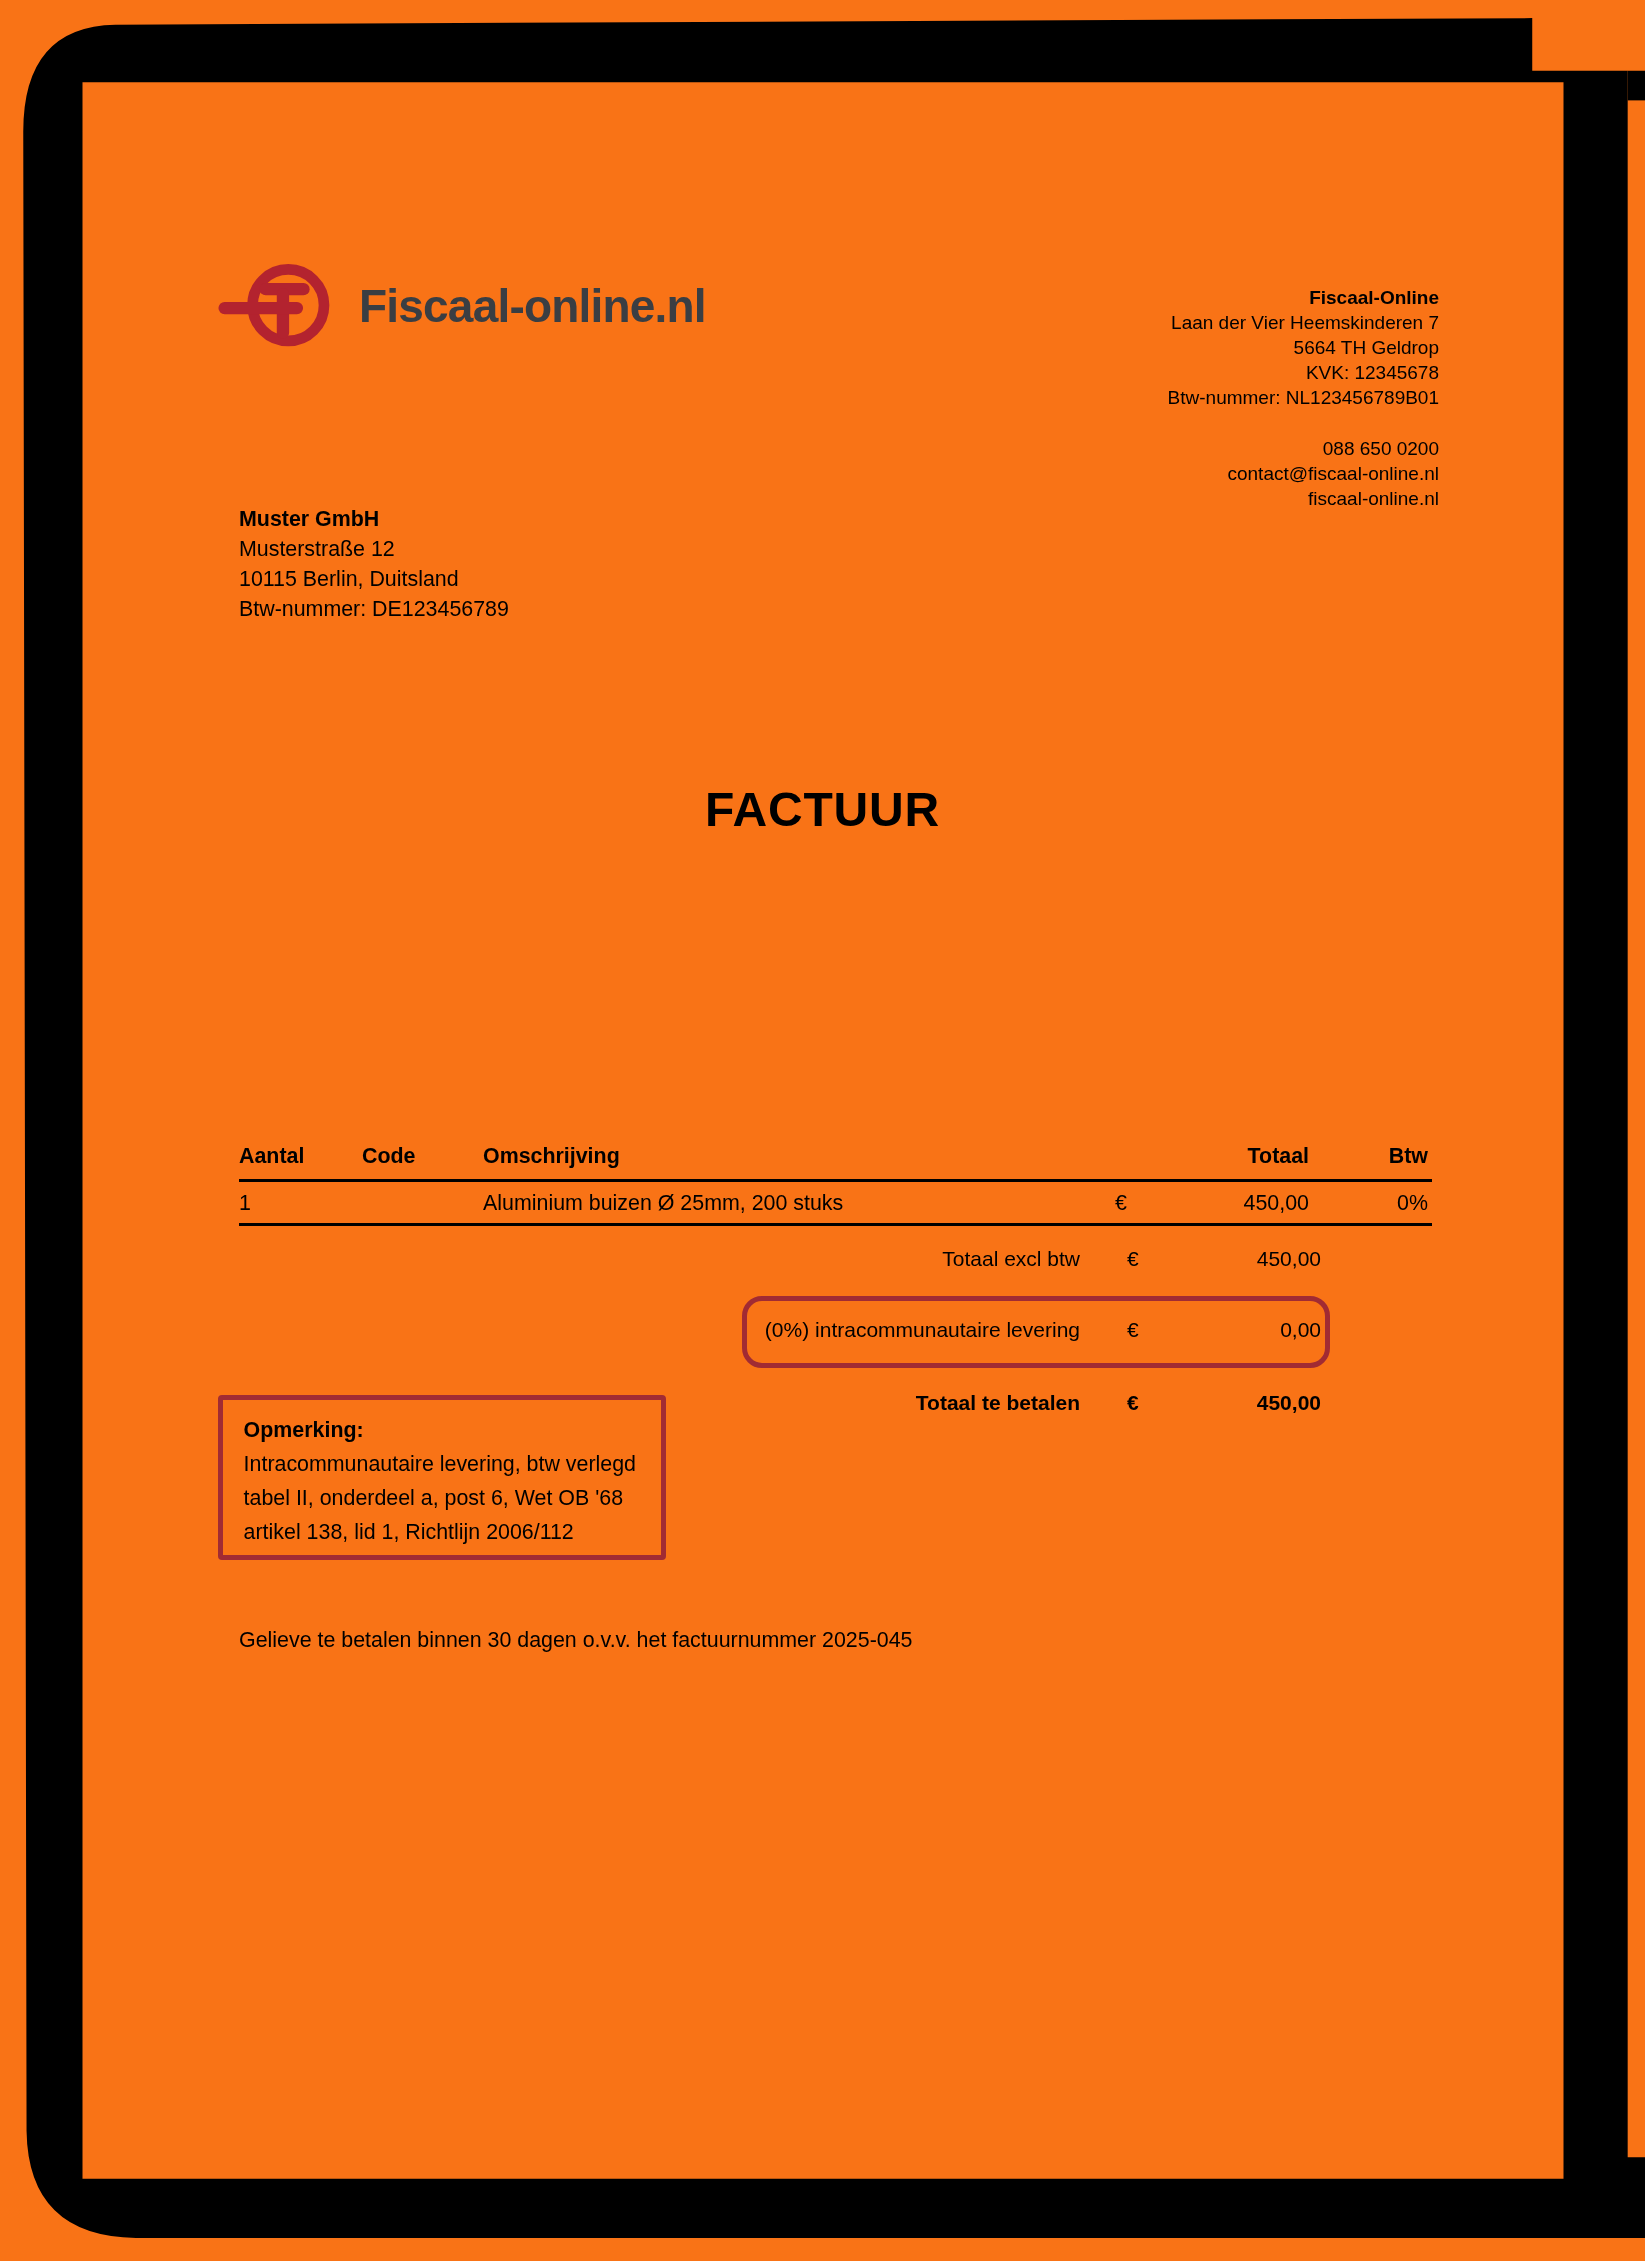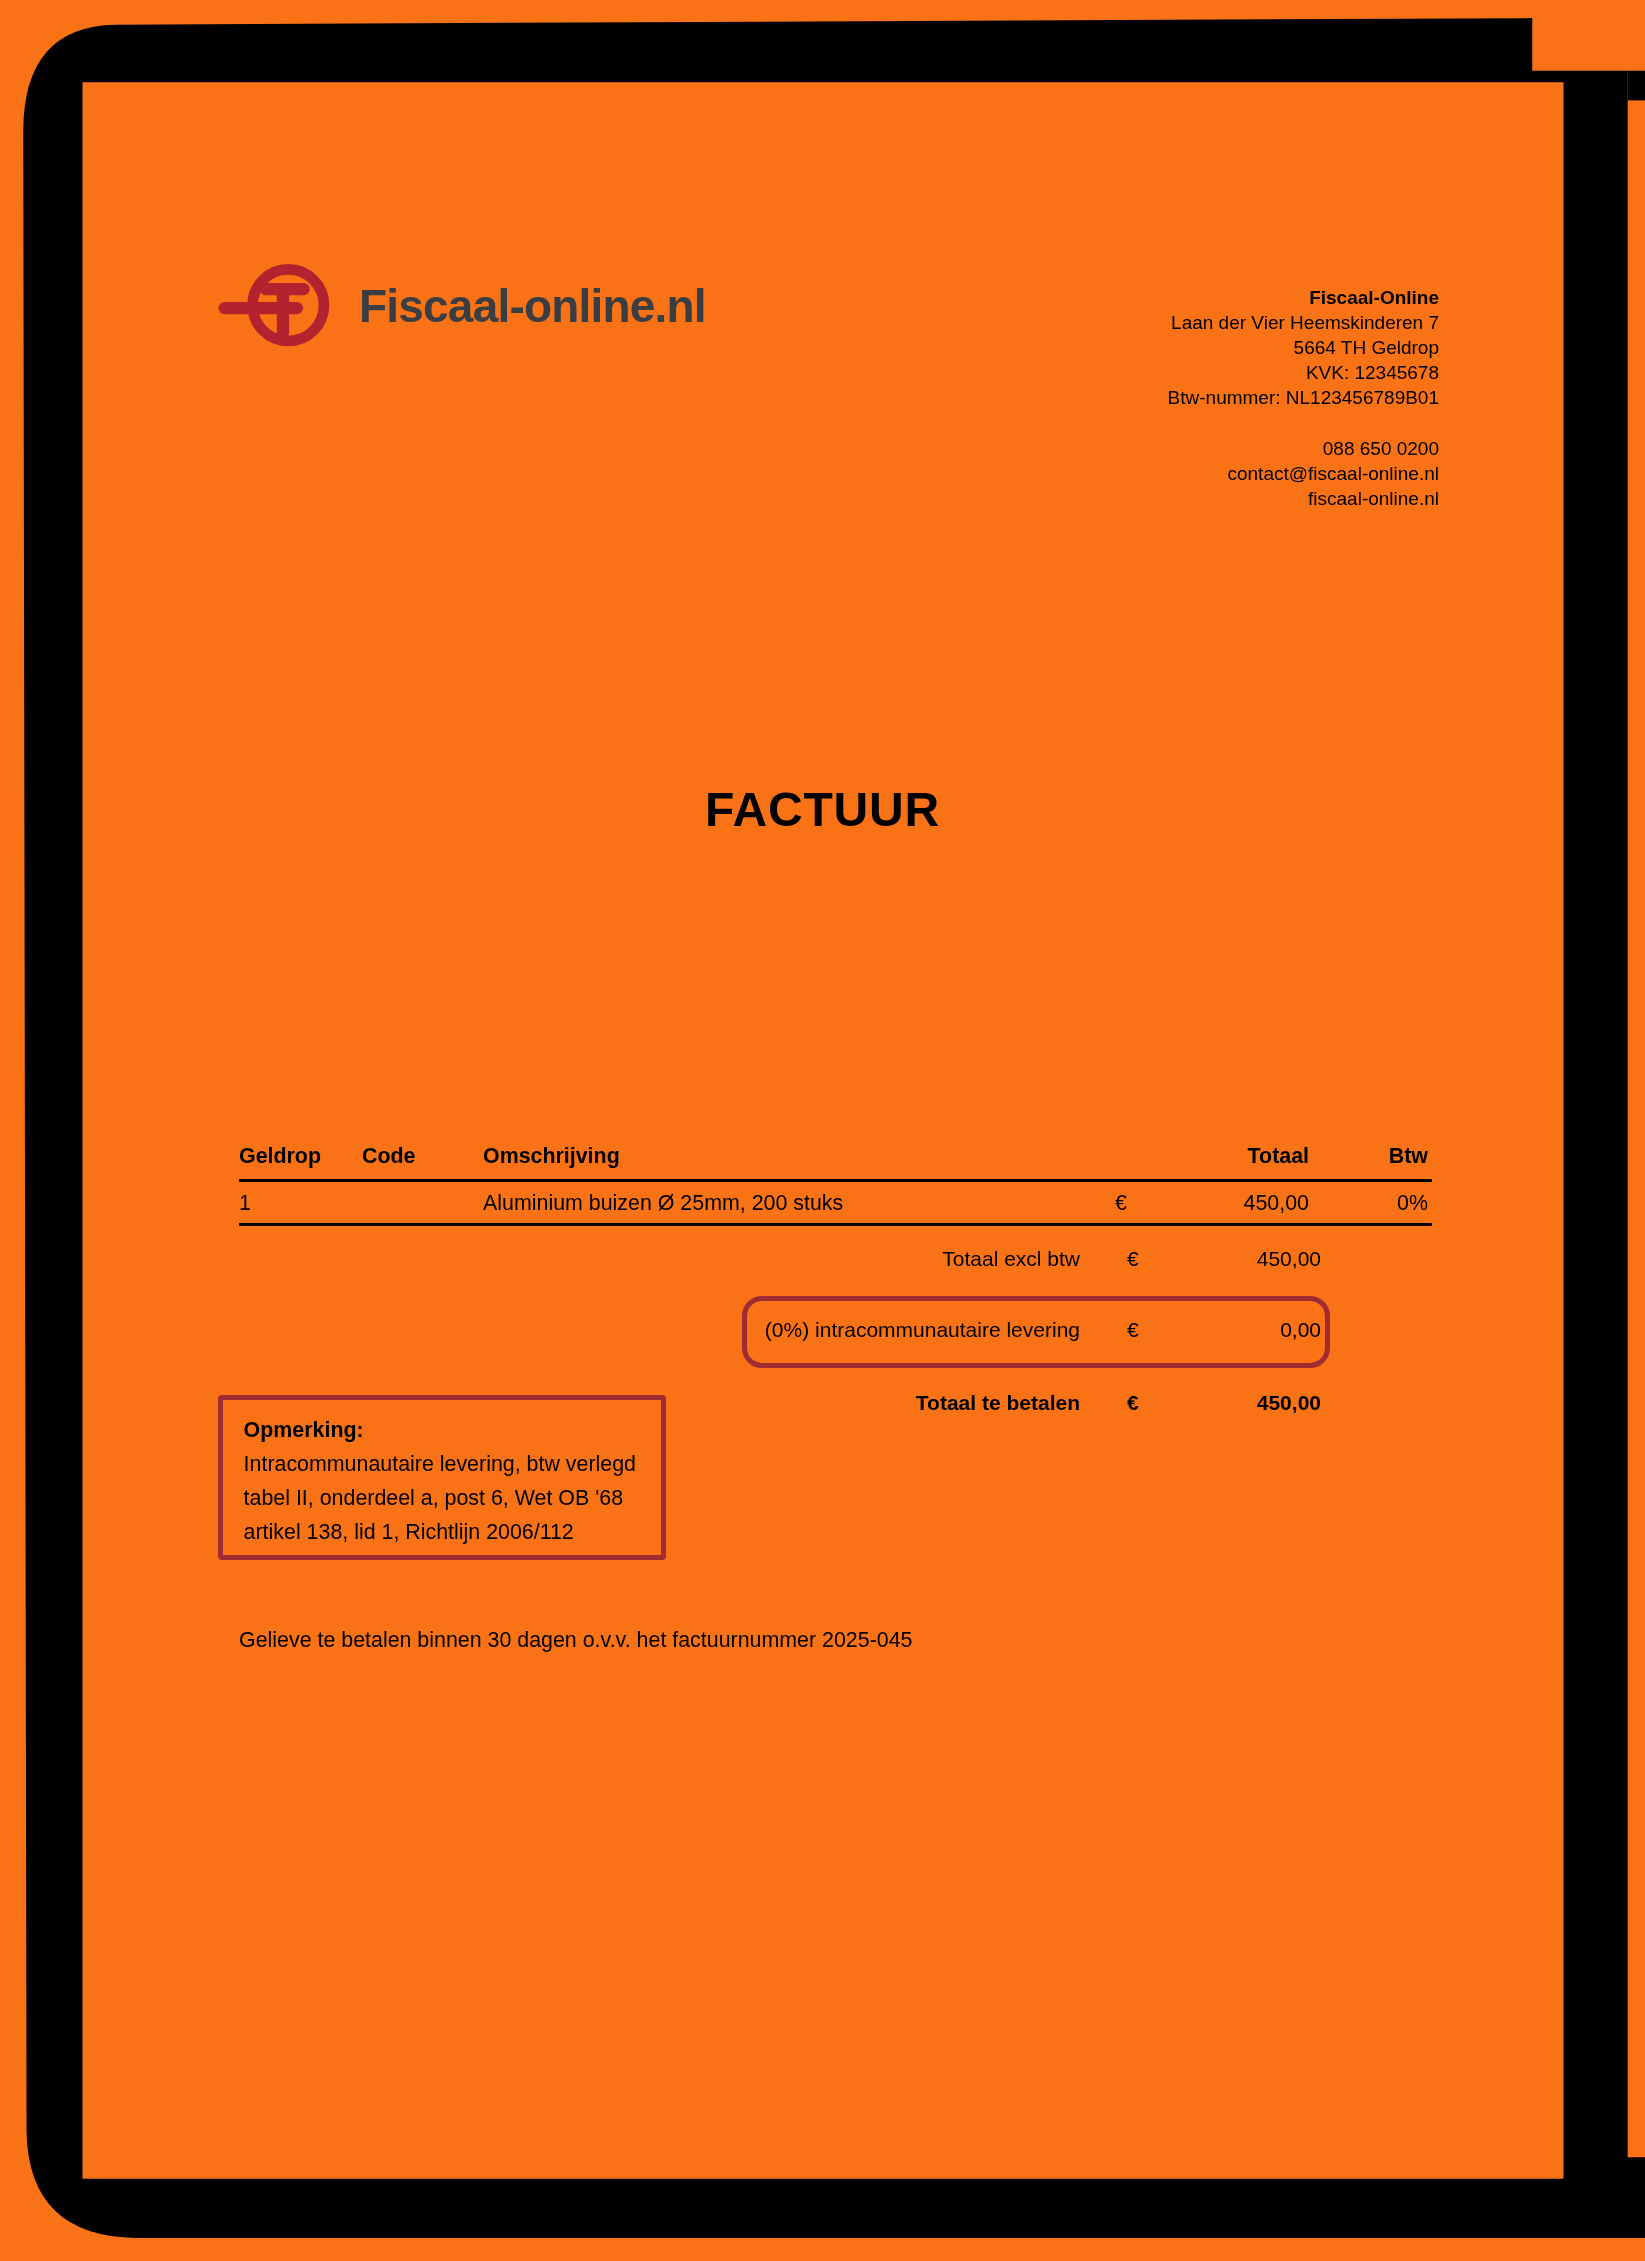--- a/index.html
+++ b/index.html
@@ -89,27 +89,33 @@
     <div>Laan der Vier Heemskinderen 7</div>
     <div>5664 TH Geldrop</div>
     <div>KVK: 12345678</div>
     <div>Btw-nummer: NL123456789B01</div>
     <div class="spacer"></div>
     <div>088 650 0200</div>
     <div>contact@fiscaal-online.nl</div>
     <div>fiscaal-online.nl</div>
   </div>
 
+  <div class="recipient">
+    <div class="name">Muster GmbH</div>
+    <div>Musterstraße 12</div>
+    <div>10115 Berlin, Duitsland</div>
+    <div>Btw-nummer: DE123456789</div>
+  </div>
 
   <div class="title abs">FACTUUR</div>
 
 
   <div class="table">
     <div class="hdr">
-      <span class="c-aantal">Geldrop</span>
+      <span class="c-aantal">Aantal</span>
       <span class="c-code">Code</span>
       <span class="c-oms">Omschrijving</span>
       <span class="c-totaal">Totaal</span>
       <span class="c-btw">Btw</span>
     </div>
     <div class="rule rule1"></div>
     <div class="row">
       <span class="c-aantal">1</span>
       <span class="c-code"></span>
       <span class="c-oms">Aluminium buizen Ø 25mm, 200 stuks</span>

